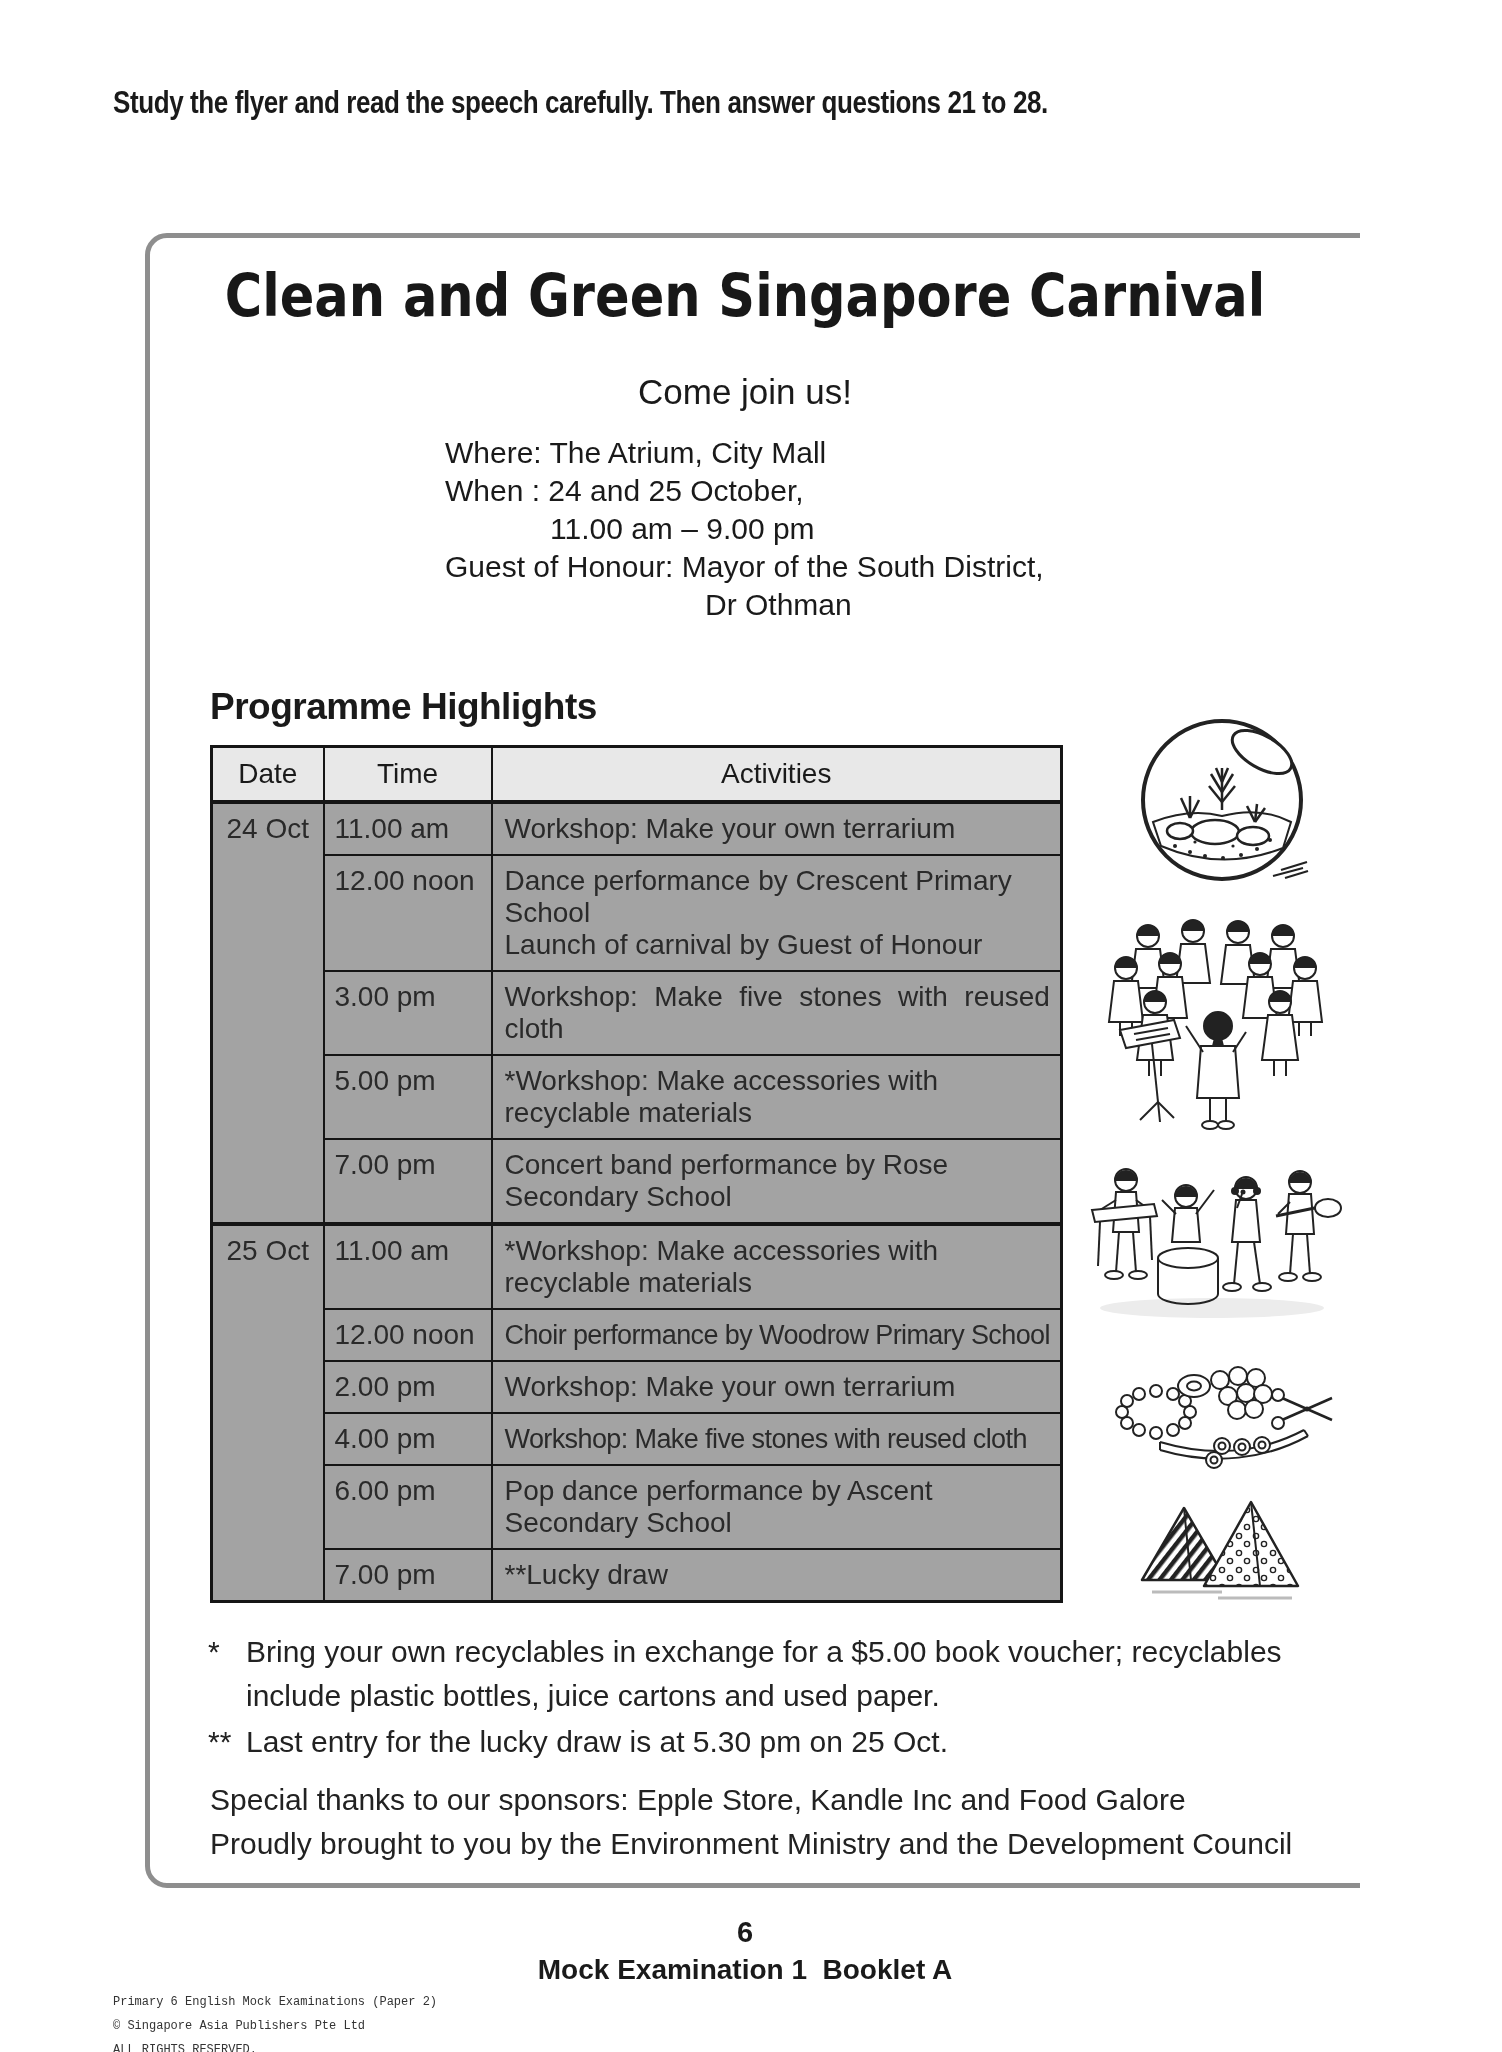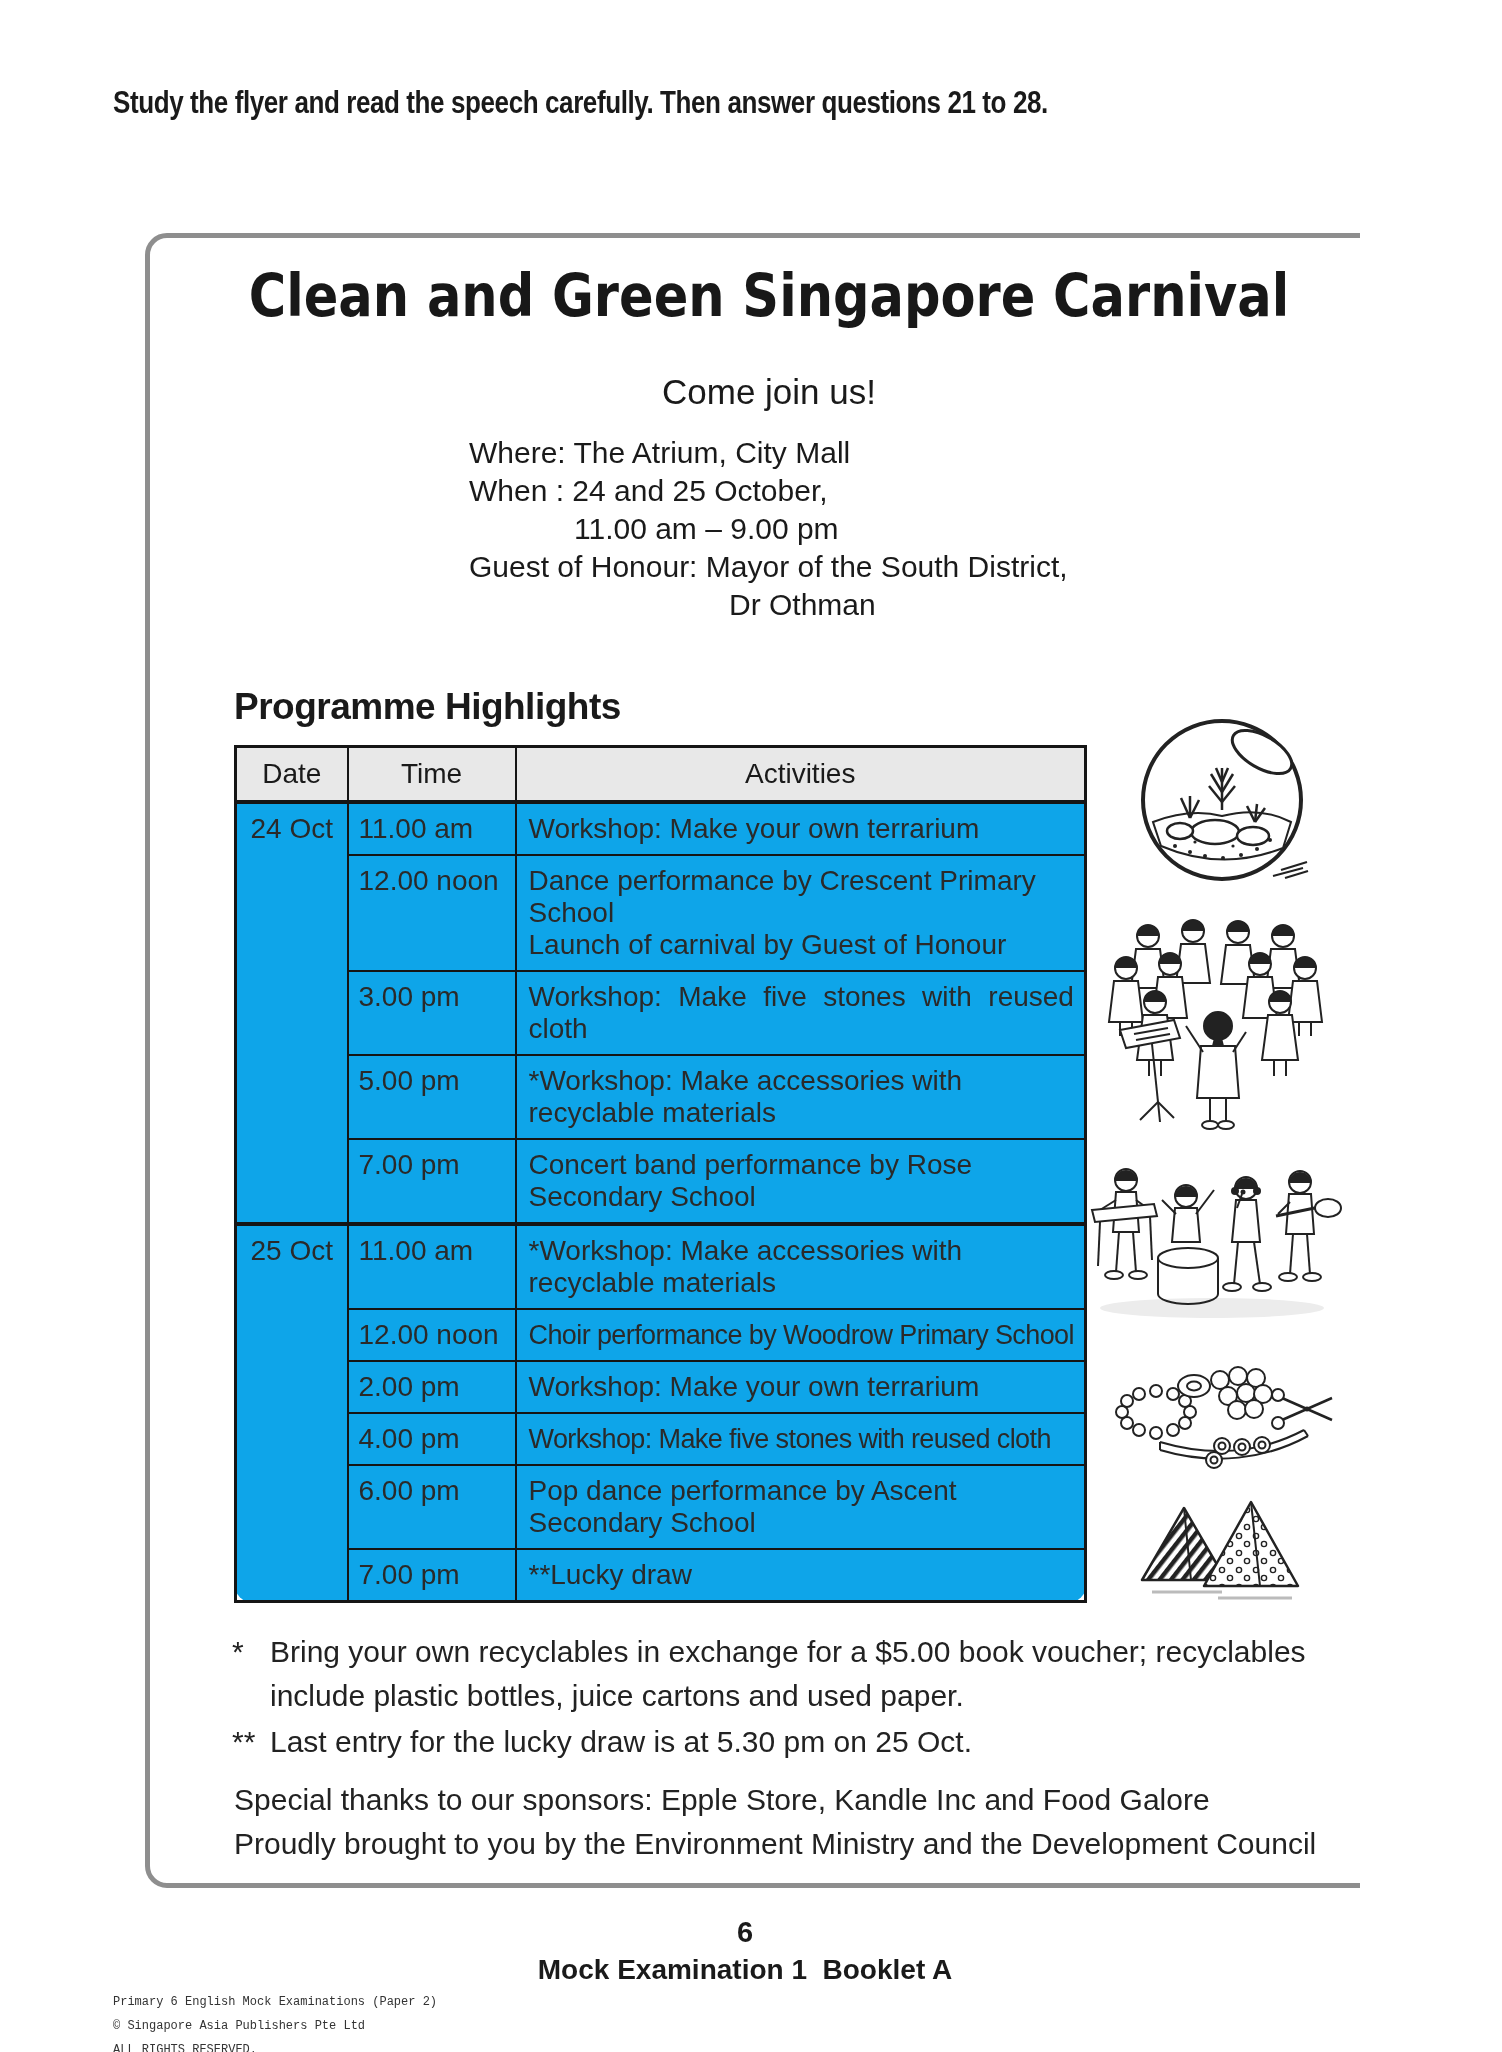--- a/index.html
+++ b/index.html
@@ -5,35 +5,35 @@
   html,body{margin:0;padding:0;background:#fff;}
   .page{position:relative;width:1360px;height:2052px;background:#fff;overflow:hidden;
         font-family:"Liberation Sans",sans-serif;color:#1a1a1a;}
 
   .instruction{position:absolute;left:113px;top:82px;width:1230px;
                font-size:31px;font-weight:bold;line-height:42px;
                letter-spacing:-.5px;transform:scaleX(.84);transform-origin:0 0;}
 
   .flyer{position:absolute;left:145px;top:233px;width:1395px;height:1645px;
          border:5px solid #8e8e8e;border-radius:22px;background:#fff;}
-  .flyer-inner{position:absolute;left:0;top:0;width:1190px;height:100%;margin-left:24px;}
+  .flyer-inner{position:absolute;left:0;top:0;width:1190px;height:100%;}
 
   .title{position:absolute;left:0;top:24px;width:100%;margin:0;text-align:center;
          font-family:"DejaVu Sans",sans-serif;font-weight:bold;font-size:58px;
          color:#181818;transform:scaleX(.88);transform-origin:50% 0;white-space:nowrap;}
   .tagline{position:absolute;left:0;top:134px;width:100%;text-align:center;font-size:35px;}
   .details{position:absolute;left:295px;top:196px;font-size:30px;line-height:38px;}
   .d-ind1{padding-left:105px;}
   .d-ind2{padding-left:260px;}
 
   .prog-heading{position:absolute;left:60px;top:448px;margin:0;font-size:37px;
                 font-weight:bold;letter-spacing:-.5px;}
 
   .prog-table{position:absolute;left:60px;top:507px;border-collapse:collapse;
-              font-size:28px;background:#0ea5e9;border-radius:20px;}
+              font-size:28px;background:#a3a3a3;}
   .prog-table th,.prog-table td{border:2px solid #151515;}
   .prog-table{border:3px solid #151515;}
   .prog-table th{background:#e8e8e8;font-weight:normal;font-size:28px;
                  padding:10px 6px;border-bottom:4px solid #151515;text-align:center;}
   .c-date{width:112px;} .c-time{width:168px;} .c-act{width:565px;}
   .prog-table td{padding:9px 10px;vertical-align:top;line-height:32px;color:#2a2a2a;}
   td.col-date{text-align:center;}
   td.col-time{text-align:left;}
   td.col-activity{text-align:left;padding-left:12px;padding-right:10px;}
   tbody tr:nth-child(6) td{border-top:4px solid #151515;}

